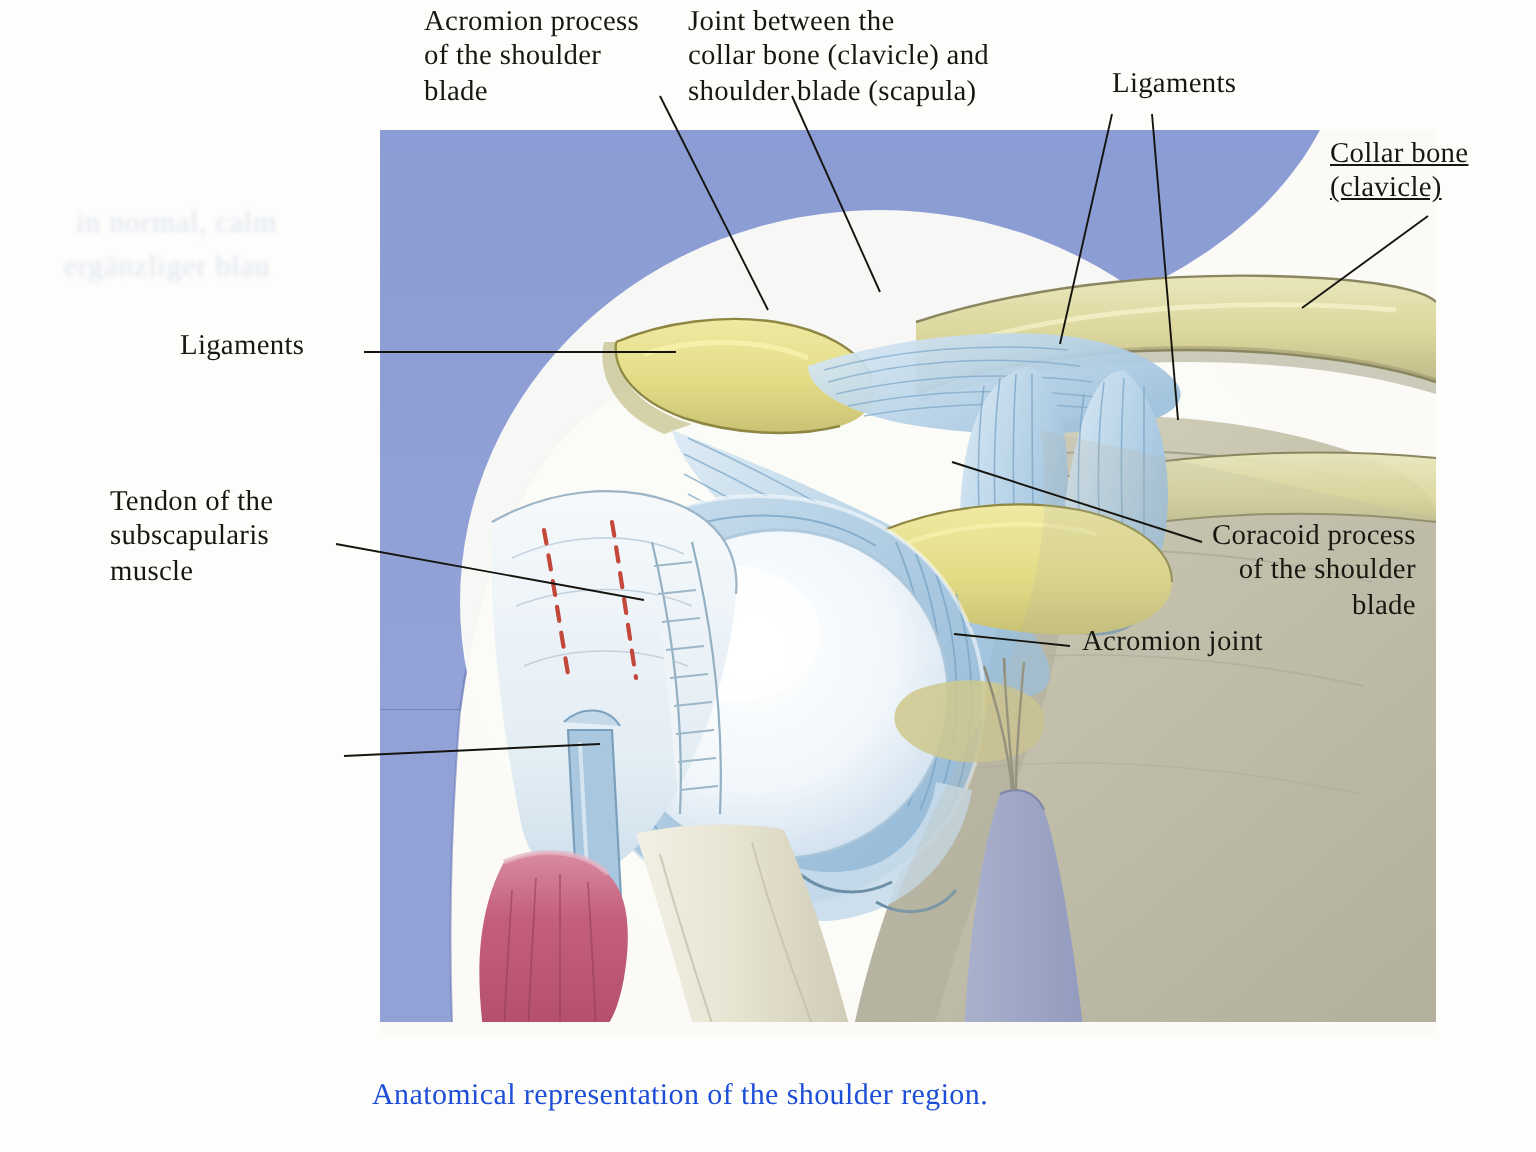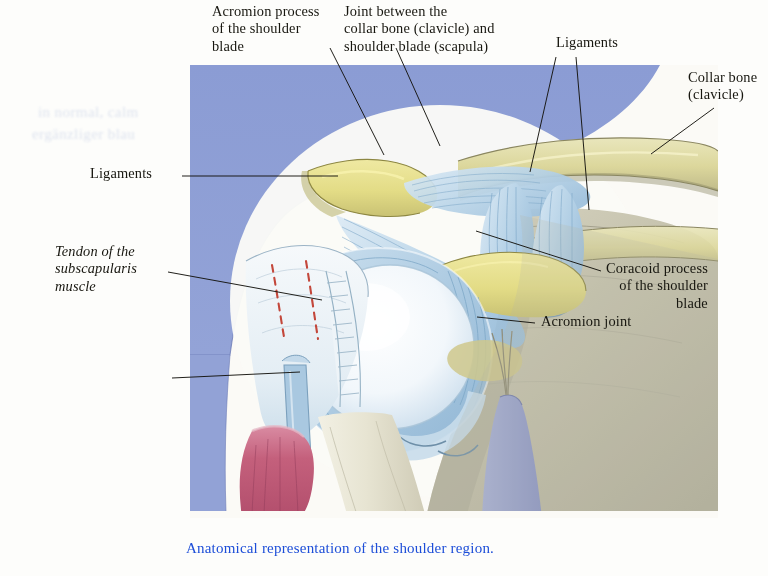--- a/index.html
+++ b/index.html
@@ -315,26 +315,26 @@
   <div class="lbl" style="left:212px;top:3px;">Acromion process
 of the shoulder
 blade</div>
 
   <div class="lbl" style="left:344px;top:3px;">Joint between the
 collar bone (clavicle) and
 shoulder blade (scapula)</div>
 
   <div class="lbl" style="left:556px;top:34px;">Ligaments</div>
 
-  <div class="lbl" style="left:688px;top:69px;">Collar bone
+  <div class="lbl" style="left:665px;top:69px;text-decoration:underline;">Collar bone
 (clavicle)</div>
 
   <div class="lbl" style="left:90px;top:165px;">Ligaments</div>
 
-  <div class="lbl" style="left:55px;top:243px;font-style:italic;">Tendon of the
+  <div class="lbl" style="left:55px;top:243px;">Tendon of the
 subscapularis
 muscle</div>
 
 
   <div class="lbl" style="left:606px;top:260px;text-align:right;">Coracoid process
 of the shoulder
 blade</div>
 
   <div class="lbl" style="left:541px;top:313px;">Acromion joint</div>
 

